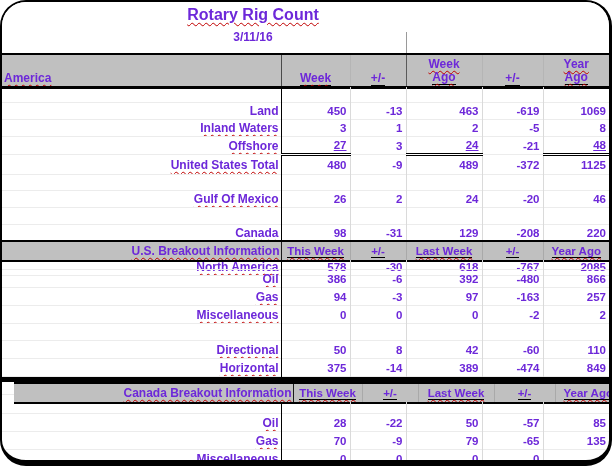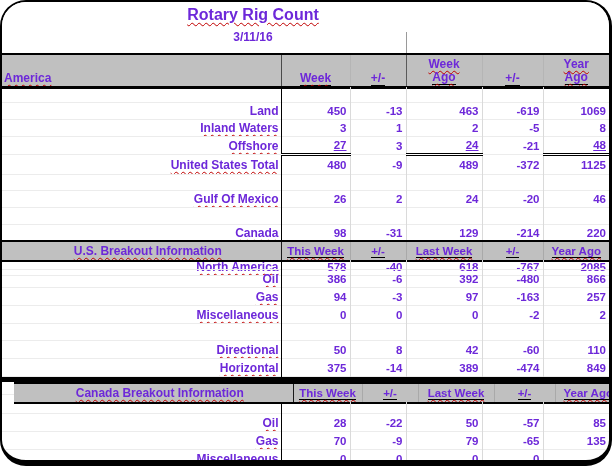--- a/index.html
+++ b/index.html
@@ -45,21 +45,21 @@
   .data tr.b13 td{height:13px;}
   .data tr.b14 td{height:14px;}
   .data tr.b7 td{height:7px;}
   .data tr.b9 td{height:9px;}
   td.dbl{border-bottom:3px double #000;}
   .nu{text-decoration:underline;text-decoration-thickness:1px;}
   #t-us{top:85px;}
   
   .subhdr{background:#c0c0c0;border-top:2px solid #000;border-bottom:2px solid #000;}
   .subhdr td{height:16px;font-size:11.5px;text-align:center;vertical-align:middle;}
-  .subhdr td.c1{text-align:center;padding-left:14px;font-size:12px;border-right:1px solid #1a1a1a;}
+  .subhdr td.c1{text-align:right;padding-left:14px;font-size:12px;border-right:1px solid #1a1a1a;}
   .subhdr td.c2,.subhdr td.c3,.subhdr td.c4,.subhdr td.c5{border-right:1px solid #a9a9a9;}
   #sh-us{top:238px;}
   #t-usb{top:258px;}
   .divider{position:absolute;left:0;top:375px;width:607px;height:5px;background:#000;}
   #sh-ca{top:380px;margin-left:12px;}
   #t-ca{top:400px;}
 </style>
 </head>
 <body>
 
@@ -170,35 +170,35 @@
           <td></td>
           <td></td>
           <td></td>
           <td></td>
         </tr>
     <tr class="r">
       <td class="lbl"><span class="sq">Canada</span></td>
       <td class="num">98</td>
       <td class="num">-31</td>
       <td class="num">129</td>
-      <td class="num">-214</td>
+      <td class="num">-208</td>
       <td class="num">220</td>
     </tr>
     <tr class="b14">
           <td></td>
           <td></td>
           <td></td>
           <td></td>
           <td></td>
           <td></td>
         </tr>
     <tr class="r">
       <td class="lbl"><span class="sq">North America</span></td>
       <td class="num">578</td>
-      <td class="num">-40</td>
+      <td class="num">-30</td>
       <td class="num">618</td>
       <td class="num">-767</td>
       <td class="num">2085</td>
     </tr>
   </tbody>
     </table>
 
   <table class="subhdr" id="sh-us">
     <colgroup>
         <col style="width:279px">

